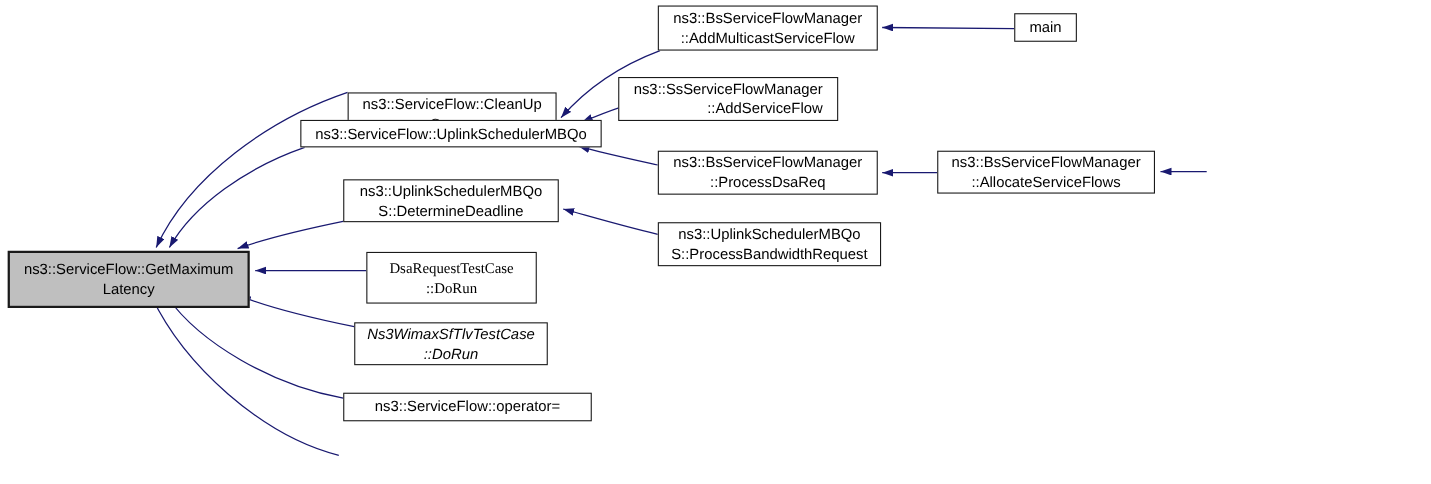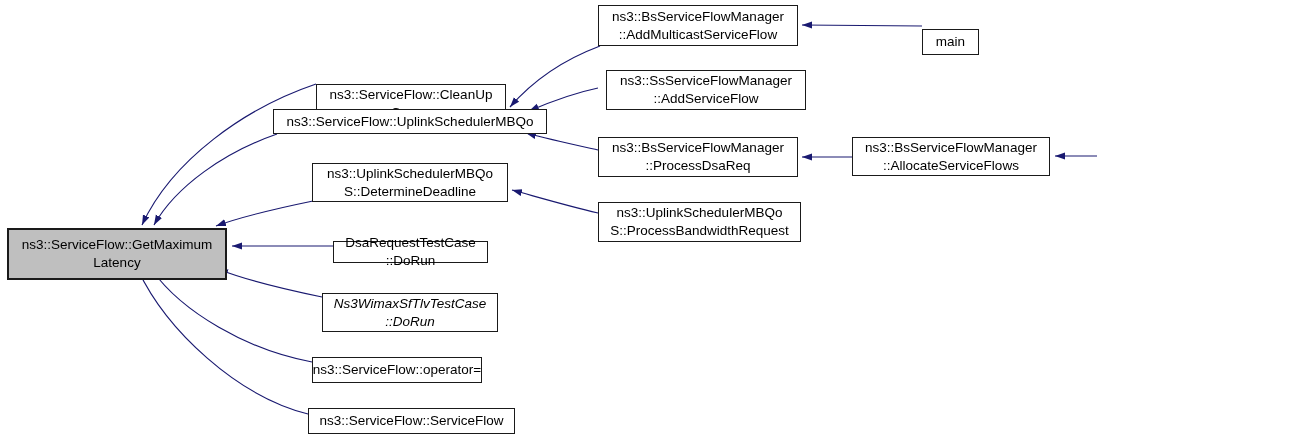--- a/index.html
+++ b/index.html
@@ -82,41 +82,40 @@
 Latency</div>
 
   <div class="node" style="left:316px; top:44px; width:190px; height:40px;margin-top:40px;">ns3::ServiceFlow::CleanUp
 Queue</div>
 
   <div class="node" style="left:273px; top:109px; width:274px; height:25px;">ns3::ServiceFlow::UplinkSchedulerMBQo</div>
 
   <div class="node" style="left:312px; top:163px; width:196px; height:39px;">ns3::UplinkSchedulerMBQo
 S::DetermineDeadline</div>
 
-  <div class="node" style="left:333px; top:241px; width:155px; height:22px;">DsaRequestTestCase
+  <div class="node" style="left:333px; top:229px; width:155px; height:47px;font-family:Liberation Serif, serif;">DsaRequestTestCase
 ::DoRun</div>
 
   <div class="node" style="left:322px; top:293px; width:176px; height:39px;font-style:italic;">Ns3WimaxSfTlvTestCase
 ::DoRun</div>
 
-  <div class="node" style="left:312px; top:357px; width:170px; height:26px;">ns3::ServiceFlow::operator=</div>
+  <div class="node" style="left:312px; top:357px; width:226px; height:26px;">ns3::ServiceFlow::operator=</div>
 
-  <div class="node" style="left:308px; top:408px; width:207px; height:26px;">ns3::ServiceFlow::ServiceFlow</div>
 
   <div class="node" style="left:598px; top:5px; width:200px; height:41px;">ns3::BsServiceFlowManager
 ::AddMulticastServiceFlow</div>
 
-  <div class="node" style="left:606px; top:70px; width:200px; height:40px;">ns3::SsServiceFlowManager
+  <div class="node" style="left:562px; top:70px; width:200px; height:40px;text-align:right;">ns3::SsServiceFlowManager
 ::AddServiceFlow</div>
 
   <div class="node" style="left:598px; top:137px; width:200px; height:40px;">ns3::BsServiceFlowManager
 ::ProcessDsaReq</div>
 
   <div class="node" style="left:598px; top:202px; width:203px; height:40px;">ns3::UplinkSchedulerMBQo
 S::ProcessBandwidthRequest</div>
 
-  <div class="node" style="left:922px; top:12px; width:57px; height:26px;margin-top:17px;">main</div>
+  <div class="node" style="left:922px; top:12px; width:57px; height:26px;">main</div>
 
   <div class="node" style="left:852px; top:137px; width:198px; height:39px;">ns3::BsServiceFlowManager
 ::AllocateServiceFlows</div>
 
 
 </div>
 
 </body></html>

